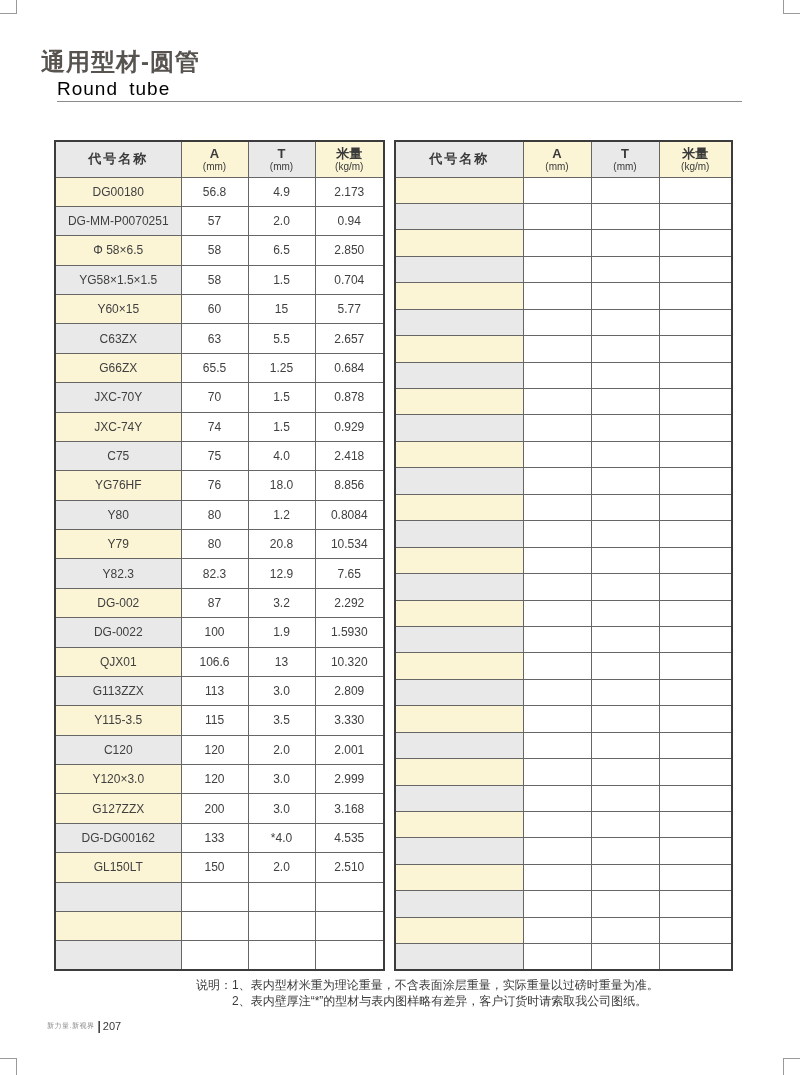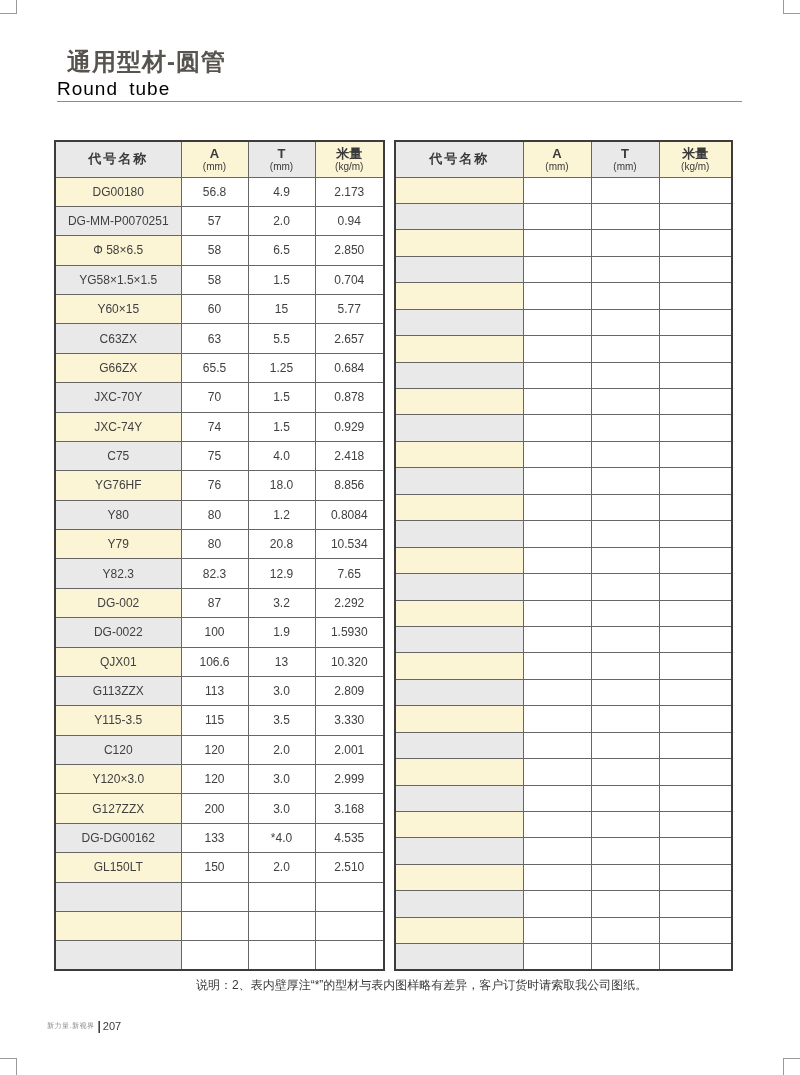--- a/index.html
+++ b/index.html
@@ -8,21 +8,21 @@
     font-family:"Liberation Sans", sans-serif; color:#3a3a3a; overflow:hidden;
   }
   
   .crop { position:absolute; width:16px; height:13px; }
   .crop.tl { left:0; top:0; border-right:1px solid #9a9a9a; border-bottom:1px solid #9a9a9a; }
   .crop.tr { right:0; top:0; border-left:1px solid #9a9a9a; border-bottom:1px solid #9a9a9a; }
   .crop.bl { left:0; bottom:0; height:16px; border-right:1px solid #9a9a9a; border-top:1px solid #9a9a9a; }
   .crop.br { right:0; bottom:0; height:16px; border-left:1px solid #9a9a9a; border-top:1px solid #9a9a9a; }
 
   
-  .title-cn { position:absolute; left:67px; top:46px; font-size:24px; font-weight:bold;
+  .title-cn { position:absolute; left:41px; top:46px; font-size:24px; font-weight:bold;
               color:#57534f; letter-spacing:1px; }
   .title-en { position:absolute; left:57px; top:78px; font-size:19px; color:#000000;
               letter-spacing:1px; word-spacing:5px; }
   .title-rule { position:absolute; left:57px; top:101px; width:685px; height:0;
                 border-top:1px solid #8c8c8c; }
 
   
   .tables { position:absolute; left:54px; top:140px; display:flex; }
   table.spec { border-collapse:collapse; table-layout:fixed; background:#fff;
                border:2px solid #3c3c3c; }
@@ -463,20 +463,21 @@
             <td class="num"></td>
           </tr>
         </tbody>
     </table>
 
   </div>
 
   <div class="notes">
     <span>说明：</span>
     <span class="lines">
+      <div>1、表内型材米重为理论重量，不含表面涂层重量，实际重量以过磅时重量为准。</div>
       <div>2、表内壁厚注“*”的型材与表内图样略有差异，客户订货时请索取我公司图纸。</div>
     </span>
   </div>
 
   <div class="footer-line">
     <span class="brand">新力量.新视界</span>
     <span class="sep">|</span>
     <span class="pagenum">207</span>
   </div>
 

